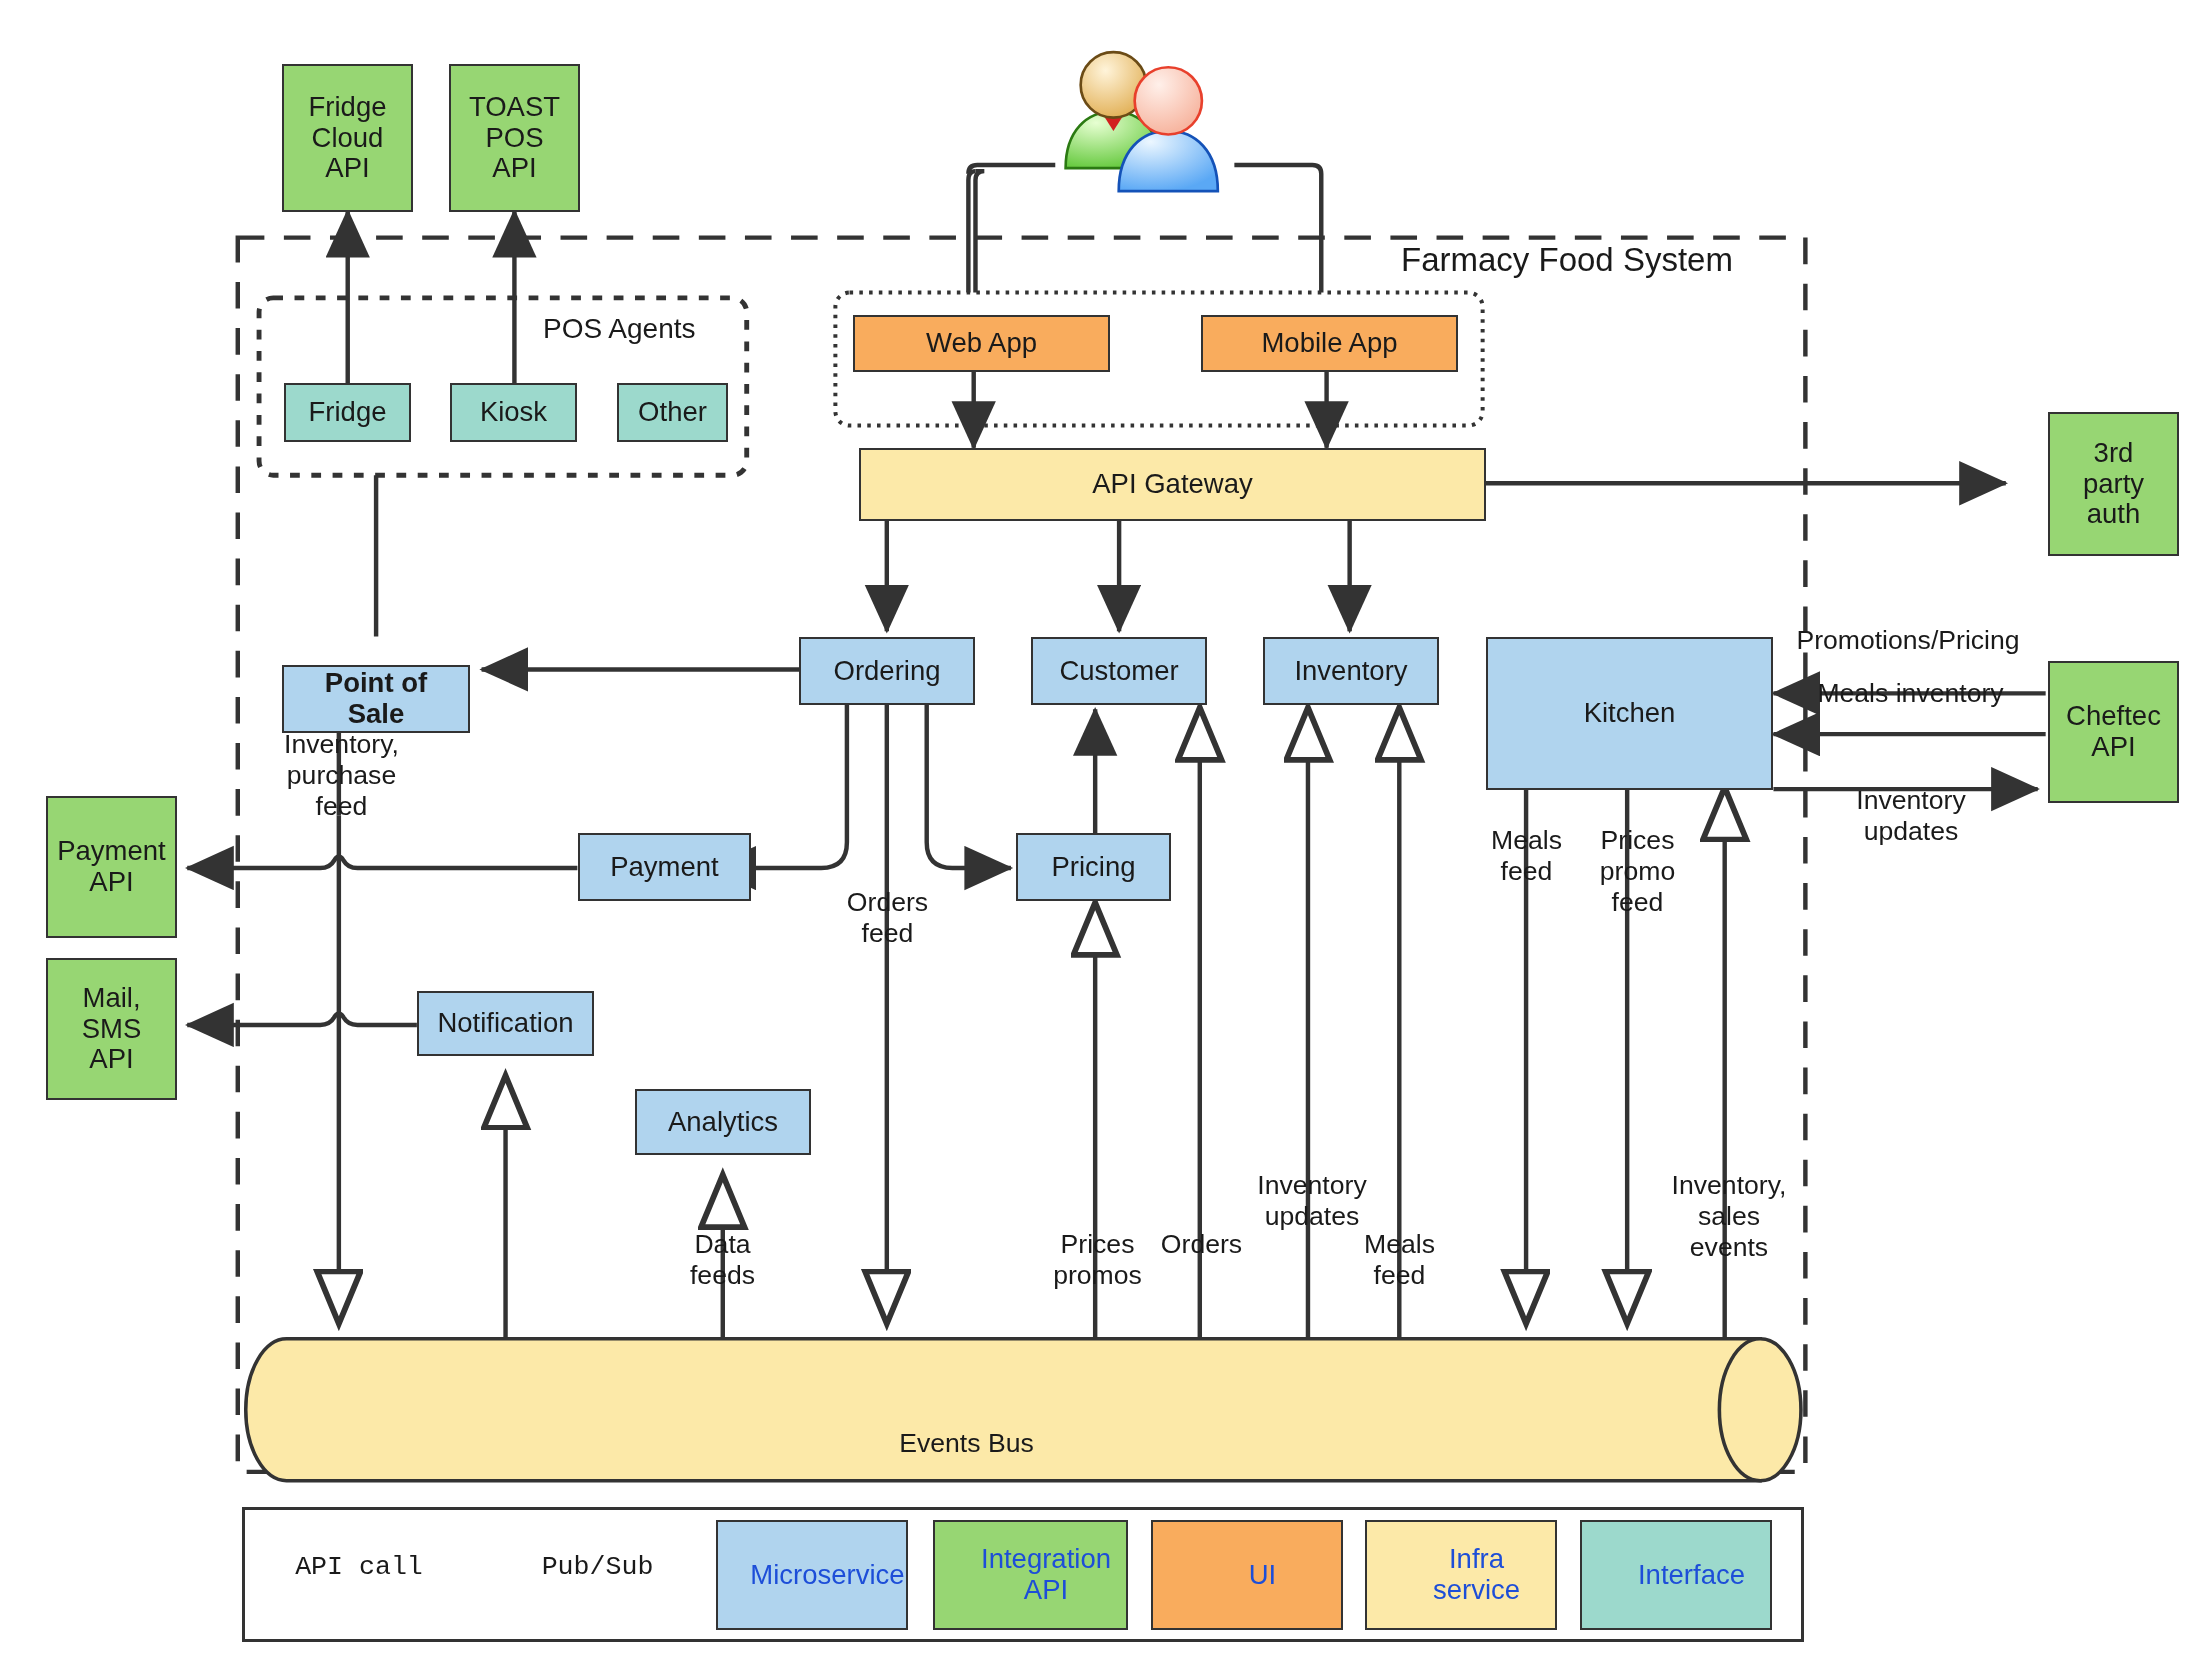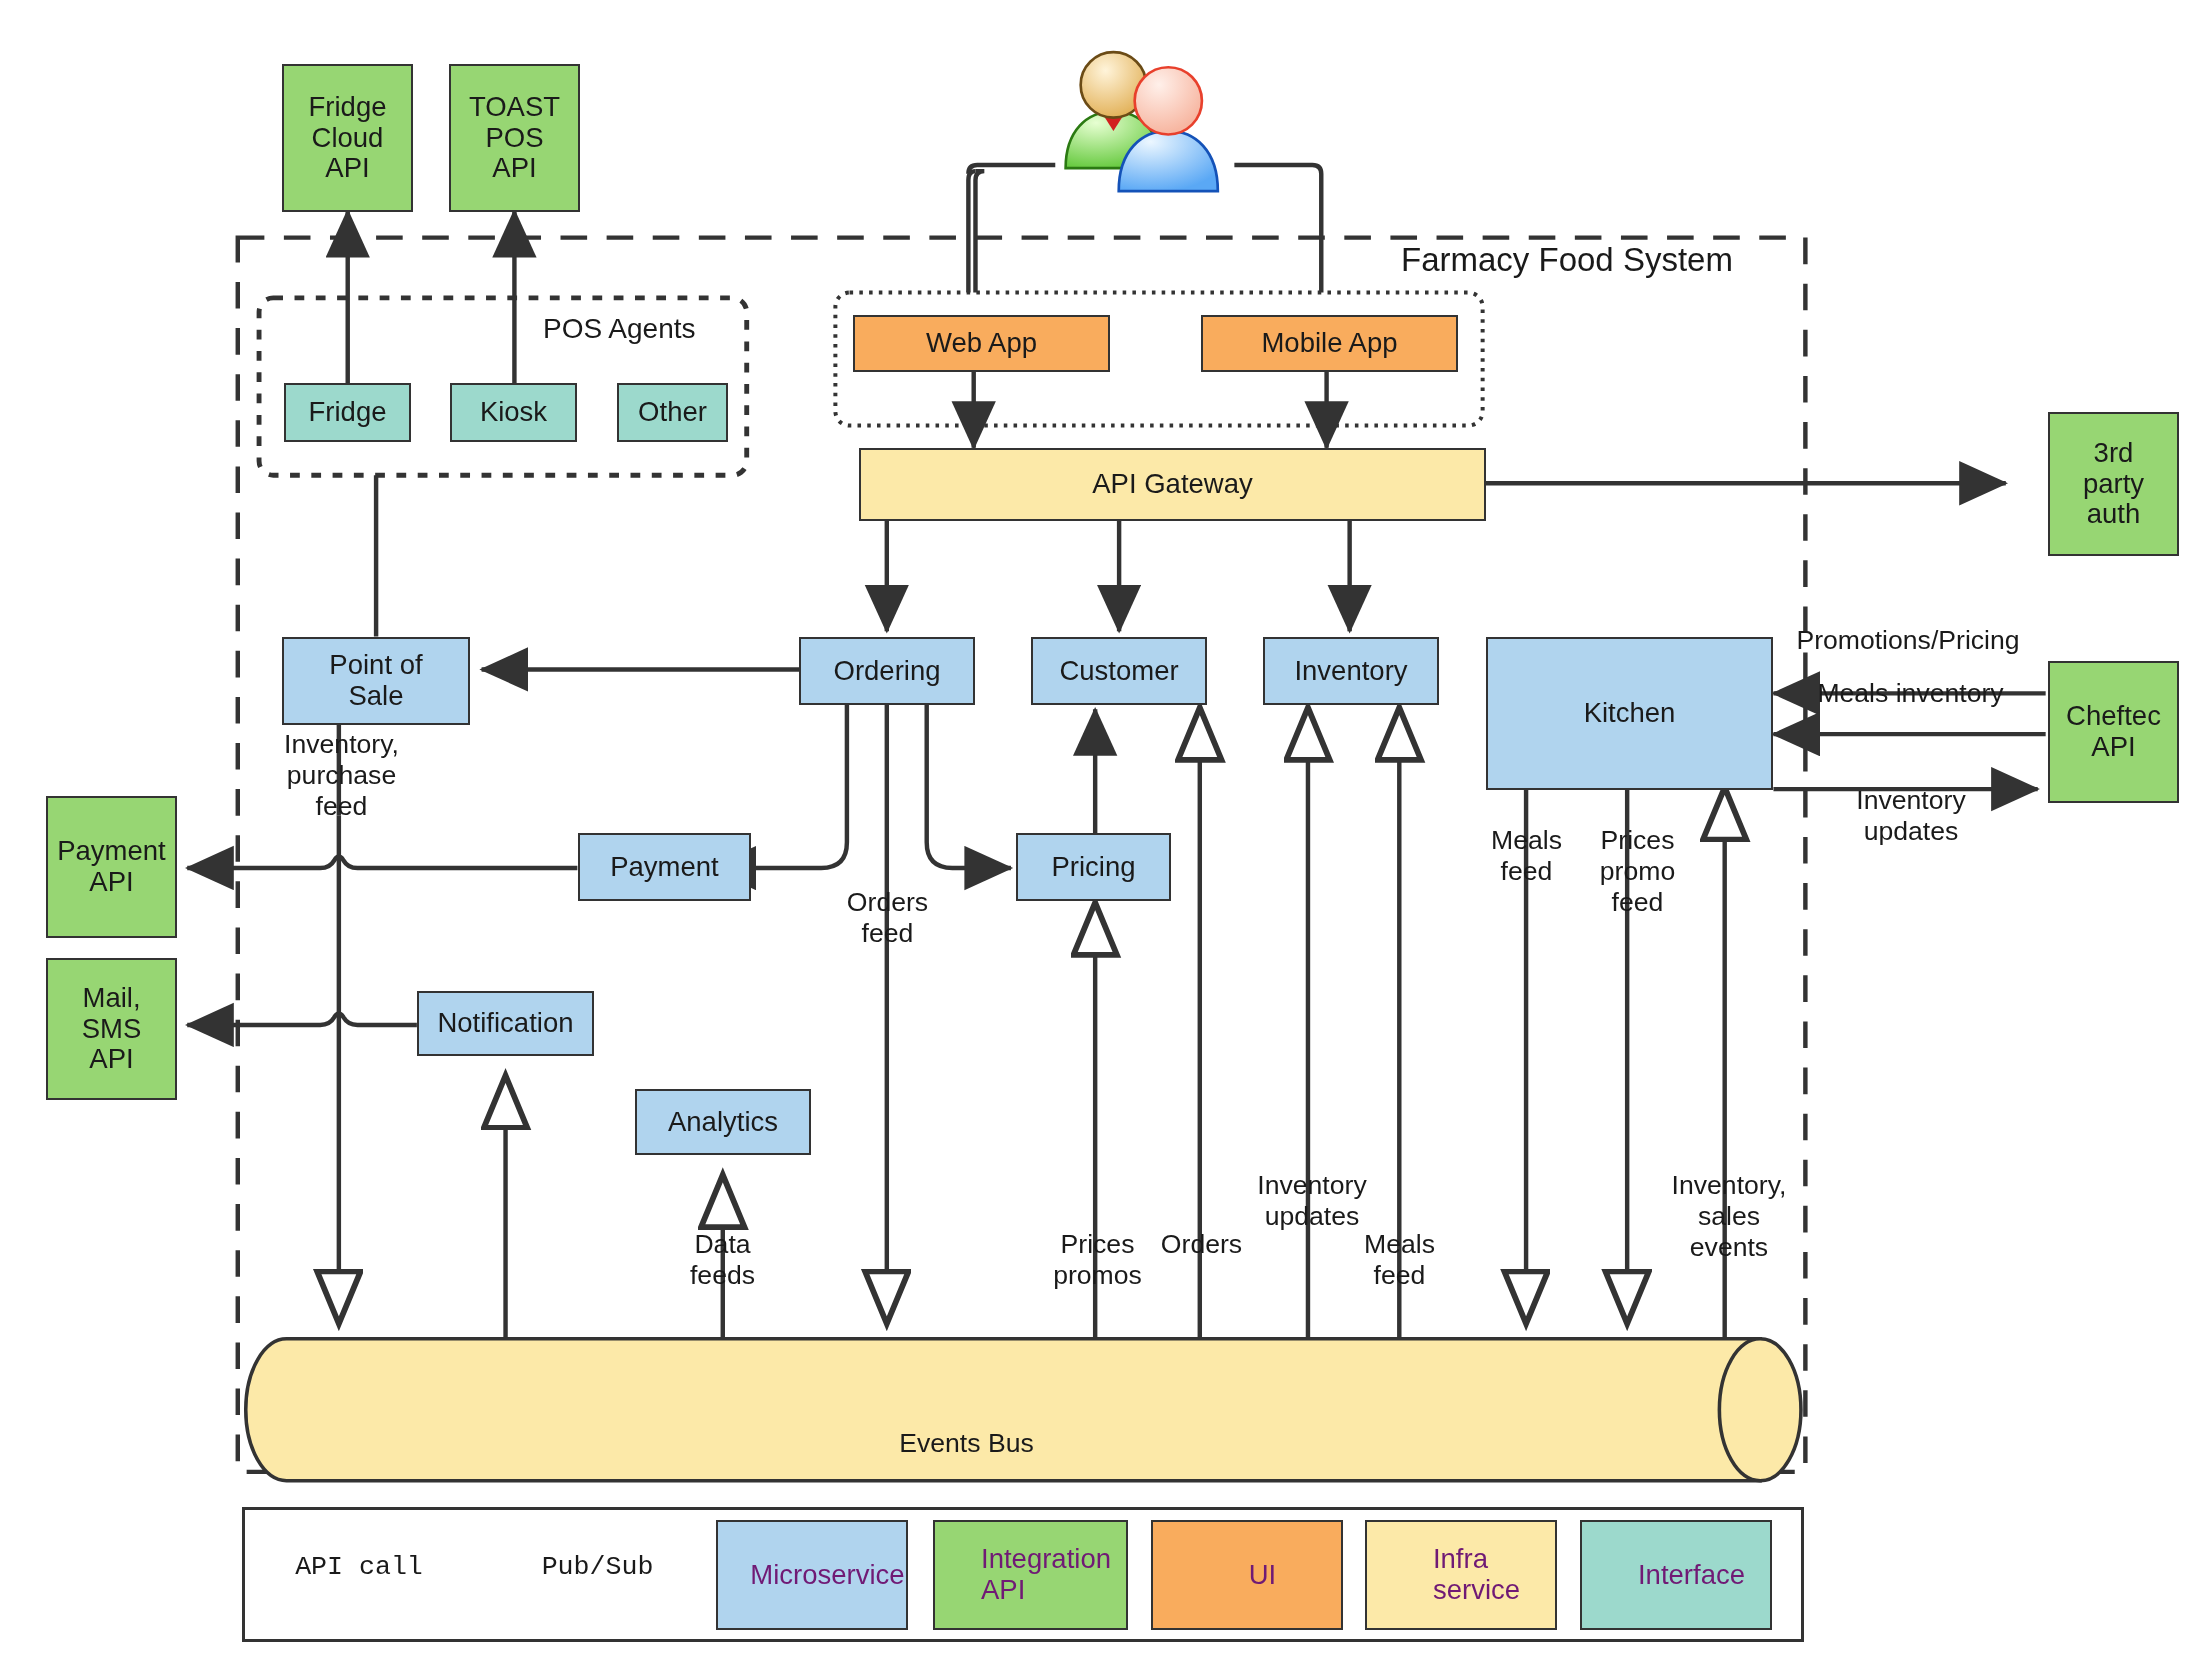--- a/index.html
+++ b/index.html
@@ -14,22 +14,22 @@
   .integ{background:#97d673;}      
   .ui{background:#f9ac5d;}         
   .infra{background:#fce9a8;}      
   .iface{background:#9cd9cc;}      
   .lbl{position:absolute;font-size:26.6px;line-height:1.16;color:#1a1a1a;text-align:center;
        white-space:pre-line;}
   .grouptitle{position:absolute;font-size:28px;color:#1a1a1a;}
   .systitle{position:absolute;font-size:33px;color:#1a1a1a;}
   .legendbox{position:absolute;box-sizing:border-box;border:3.5px solid #333333;background:#fff;}
   .legend-swatch{position:absolute;box-sizing:border-box;border:2.7px solid #333333;
-       display:flex;align-items:center;justify-content:center;text-align:left;
-       font-size:27.5px;line-height:1.12;color:#701a75;padding-left:31px;}
+       display:flex;align-items:center;justify-content:center;text-align:center;
+       font-size:27.5px;line-height:1.12;color:#1d4ed8;padding-left:31px;}
   .legend-text{position:absolute;font-size:26.6px;color:#1a1a1a;text-align:center;font-family:Liberation Mono, monospace;}
   .people{position:absolute;}
 </style>
 </head>
 <body>
 
 <div id="canvas">
 
   <svg class="layer" viewBox="0 0 2473 1888">
     <defs>
@@ -183,21 +183,21 @@
   <div class="node iface" style="left:450px;top:383px;width:127px;height:59px;">Kiosk</div>
   <div class="node iface" style="left:617px;top:383px;width:111px;height:59px;">Other</div>
 
   <div class="systitle" style="left:1401px;top:241px;">Farmacy Food System</div>
 
   <div class="node ui" style="left:853px;top:315px;width:257px;height:57px;">Web App</div>
   <div class="node ui" style="left:1201px;top:315px;width:257px;height:57px;">Mobile App</div>
 
   <div class="node infra" style="left:838px;top:448px;width:627px;height:73px;margin-left:21px;">API Gateway</div>
 
-  <div class="node ms" style="left: 282px; top: 637px; width: 188px; height: 88px; white-space: pre-line;">Point of
+  <div class="node ms" style="left: 282px; top: 665px; width: 188px; height: 68px; white-space: pre-line; font-weight: bold;">Point of
 Sale</div>
 
   <div class="node ms" style="left:799px;top:637px;width:176px;height:68px;">Ordering</div>
 
   <div class="node ms" style="left:1031px;top:637px;width:176px;height:68px;">Customer</div>
 
   <div class="node ms" style="left:1263px;top:637px;width:176px;height:68px;">Inventory</div>
 
   <div class="node ms" style="left:1486px;top:637px;width:287px;height:153px;">Kitchen</div>
 

